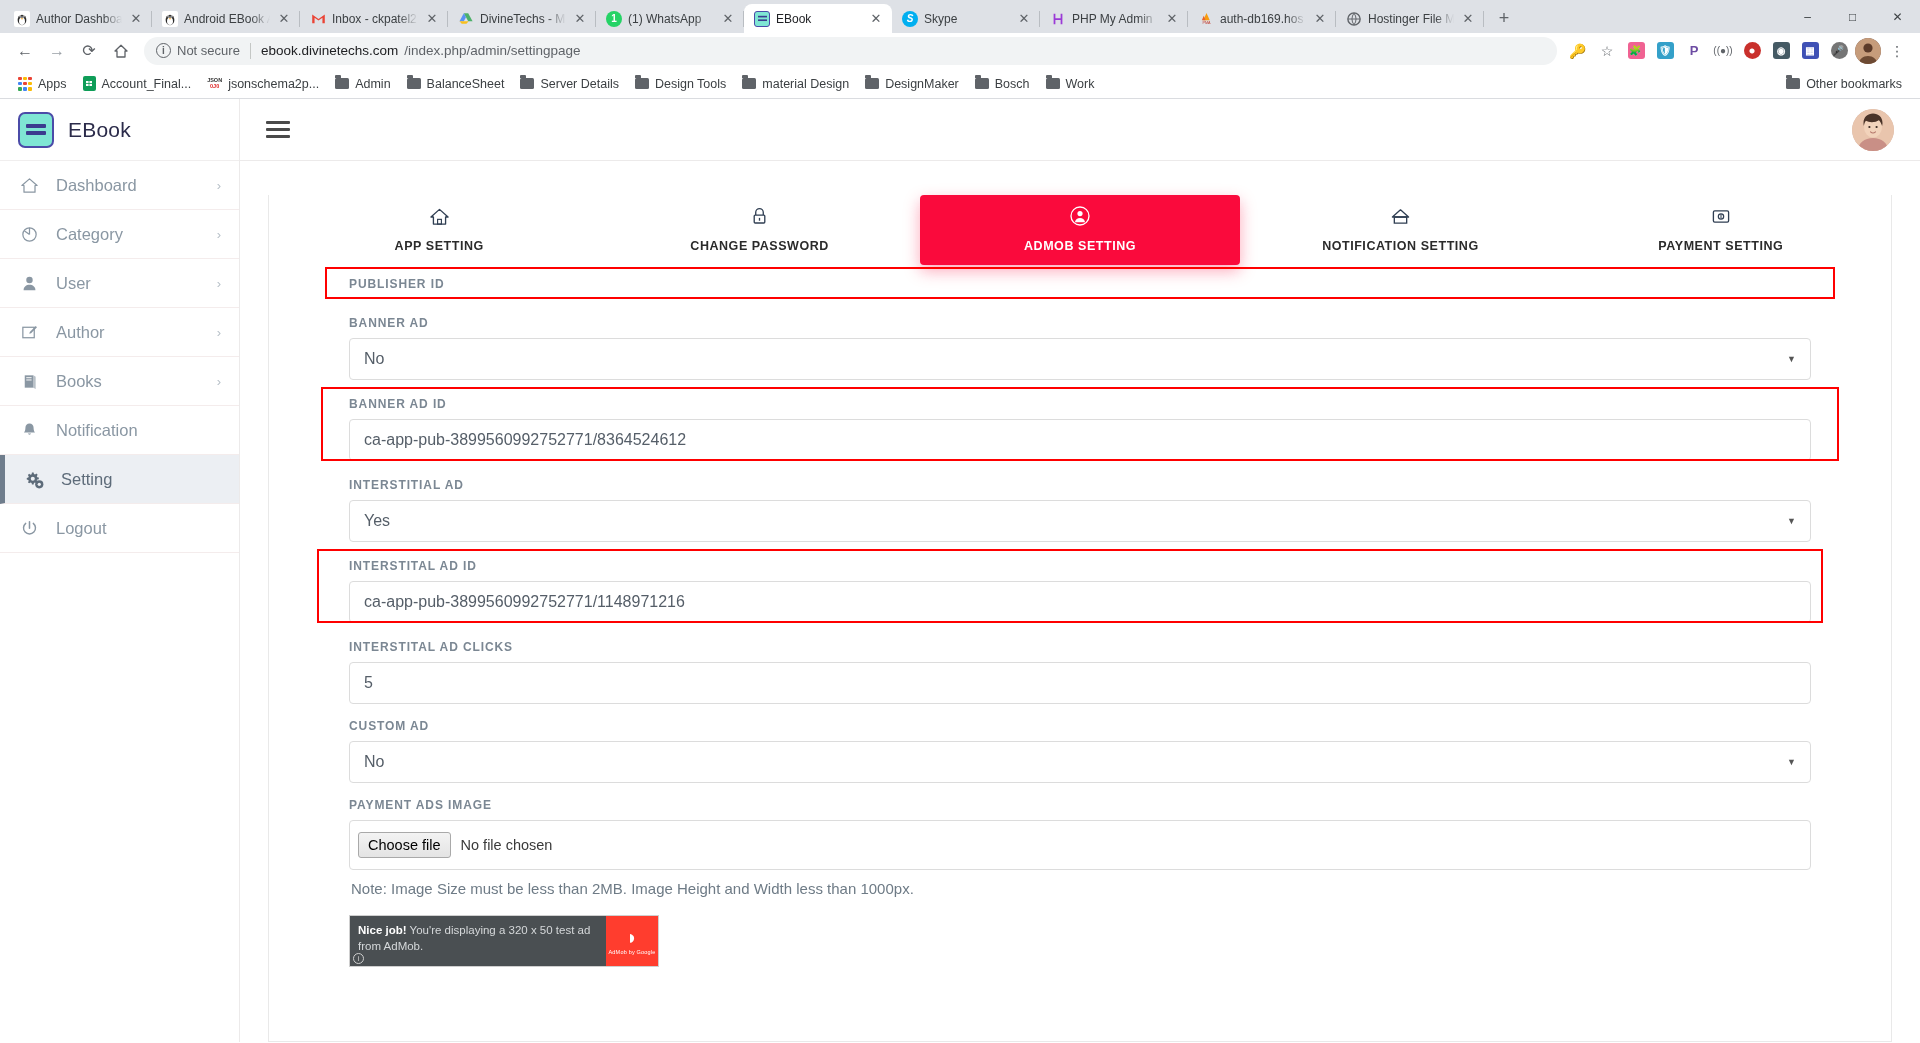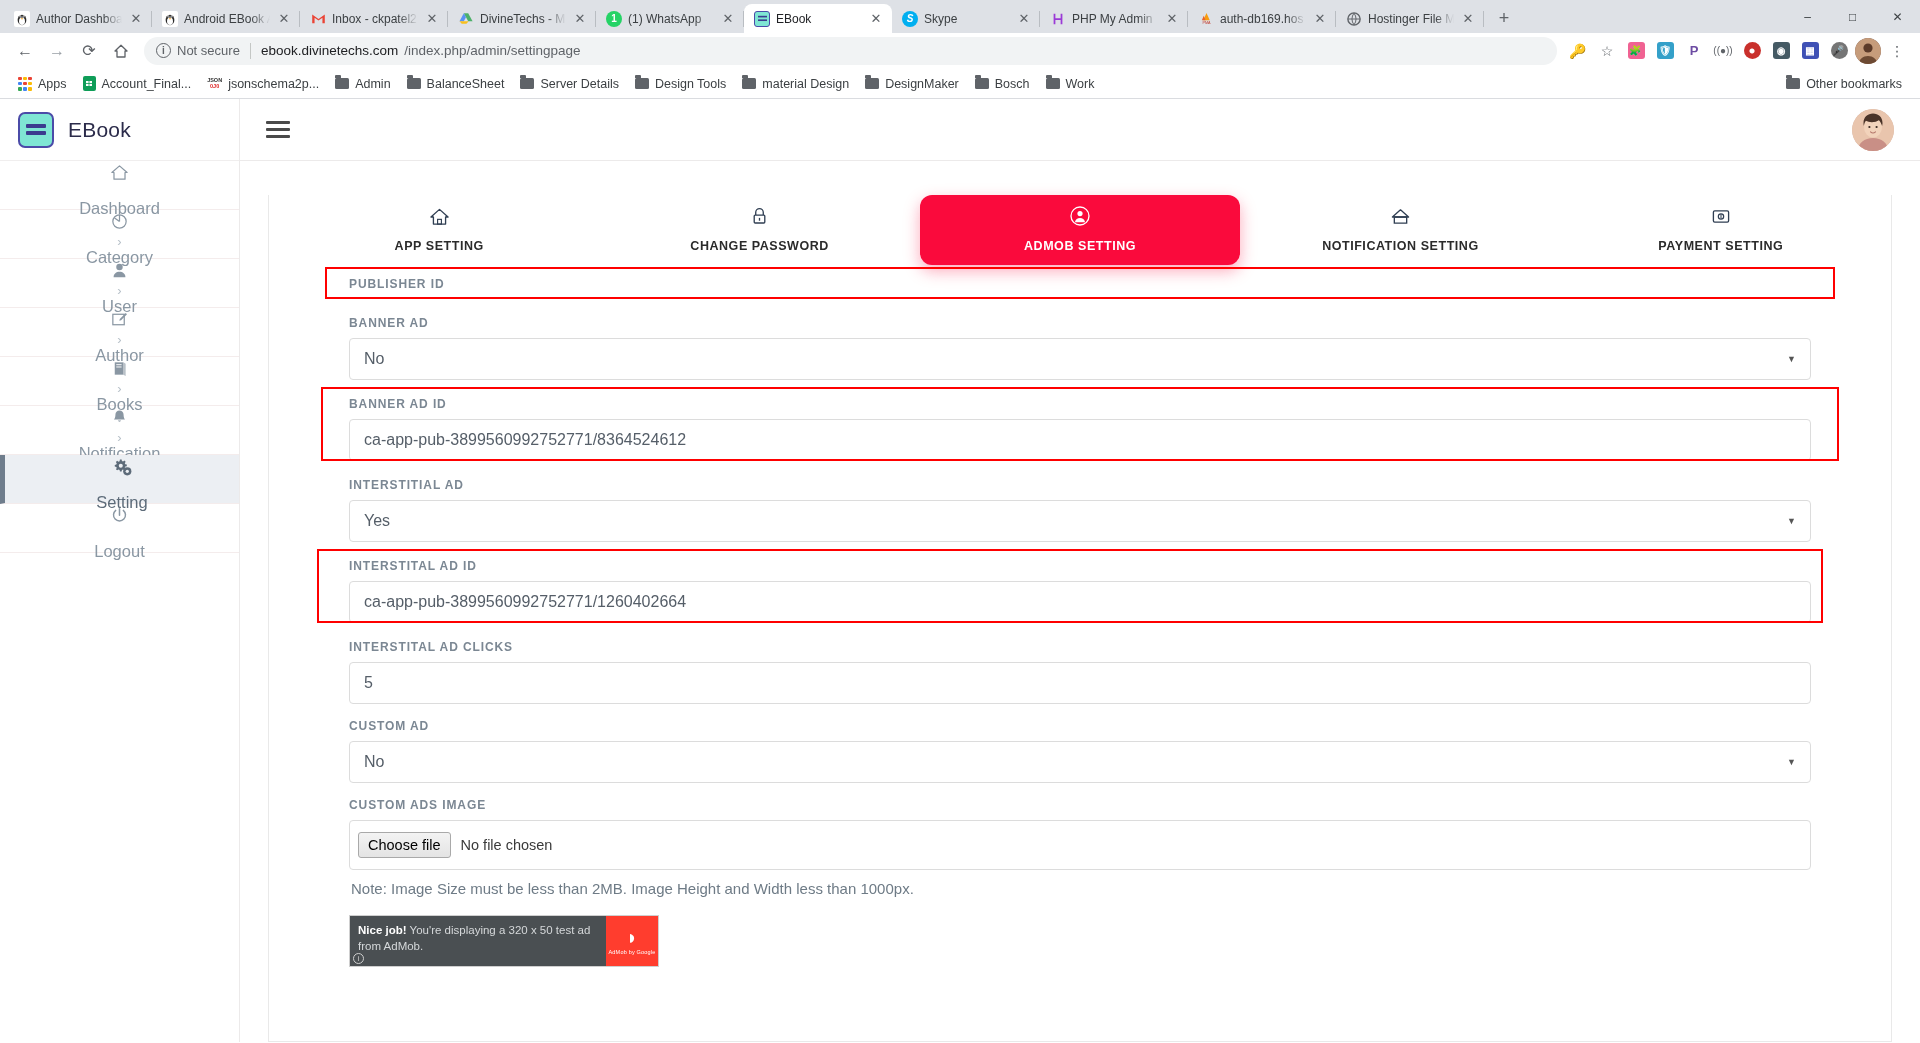--- a/index.html
+++ b/index.html
@@ -137,21 +137,21 @@
     border:2px solid #4b4ba8; position:relative; flex:0 0 36px;
     display:flex; align-items:center; justify-content:center;
   }
   .brand .logo .bar { width:20px; height:4px; background:#3b3b8f; border-radius:1px; margin:1.5px 0; }
   .brand .btext { font-size:21px; color:#2b2b4a; letter-spacing:.2px; }
 
   .navlist { list-style:none; margin:0; padding:0; }
   .navitem {
     height:49px; display:flex; align-items:center; gap:16px;
     padding:0 18px; border-bottom:1px solid #f4ecec;
-    color:#8a97a3; font-size:16.5px; position:relative;flex-direction:column;
+    color:#8a97a3; font-size:16.5px; position:relative;
   }
   .navitem .nicon { width:22px; flex:0 0 22px; display:flex; align-items:center; justify-content:center; color:#8a97a3; }
   .navitem .nlabel { flex:1 1 auto; }
   .navitem .chev { color:#b7c0c8; font-size:13px; }
   .navitem.active {
     background:#eceff3; border-left:5px solid #6f7d8c; padding-left:18px; color:#5d6b79;
   }
   .navitem.active .nicon, .navitem.active .nlabel { color:#5d6b79; }
 
   .content { flex:1 1 auto; height:100%; overflow:hidden; position:relative; background:#fff; }
@@ -173,21 +173,21 @@
     display:flex; align-items:flex-end; height:70px; padding:0 10px;
     position:relative;
   }
   .tabitem {
     flex:1 1 0; display:flex; flex-direction:column; align-items:center;
     justify-content:flex-end; gap:10px; padding-bottom:12px; height:56px;
     color:#2b2b2b; font-size:12.5px; font-weight:bold; letter-spacing:.55px;
   }
   .tabitem .ticon { font-size:19px; line-height:1; color:#2f3e52; }
   .tabitem.sel {
-    background:#fa0a3c; color:#fff; height:70px; border-radius:12px;
+    background:#fa0a3c; color:#fff; height:70px; border-radius:4px;
     box-shadow:0 6px 16px rgba(250,10,60,.35);
   }
   .tabitem.sel .ticon { color:#fff; }
 
   .form { padding:0 80px 0 80px; }
   .fgroup { margin-bottom:5px; position:relative; }
   .flabel {
     font-size:12px; font-weight:bold; color:#7b8793; letter-spacing:.9px;
     padding:10px 0 8px 0; display:block;
   }
@@ -696,38 +696,38 @@
             <label class="flabel">INTERSTITIAL AD</label>
             <div class="fselect">
               <span>Yes</span>
               <span class="caret">▼</span>
             </div>
           </div>
 
           <div class="fgroup" style="padding:2px 0;">
             <div class="hl" style="left:-32px;right:-12px;top:2px;bottom:2px;"></div>
             <label class="flabel">INTERSTITAL AD ID</label>
-            <div class="finput">ca-app-pub-3899560992752771/1260402664</div>
+            <div class="finput">ca-app-pub-3899560992752771/1148971216</div>
           </div>
 
           <div class="fgroup">
             <label class="flabel">INTERSTITAL AD CLICKS</label>
             <div class="finput">5</div>
           </div>
 
           <div class="fgroup">
             <label class="flabel">CUSTOM AD</label>
             <div class="fselect">
               <span>No</span>
               <span class="caret">▼</span>
             </div>
           </div>
 
           <div class="fgroup">
-            <label class="flabel">CUSTOM ADS IMAGE</label>
+            <label class="flabel">PAYMENT ADS IMAGE</label>
             <div class="filerow">
               <span class="choosefile">Choose file</span>
               <span class="nofile">No file chosen</span>
             </div>
             <div class="note">Note: Image Size must be less than 2MB. Image Height and Width less than 1000px.</div>
           </div>
 
           <div class="admob">
             <div class="txt">
               <b>Nice job!</b>

